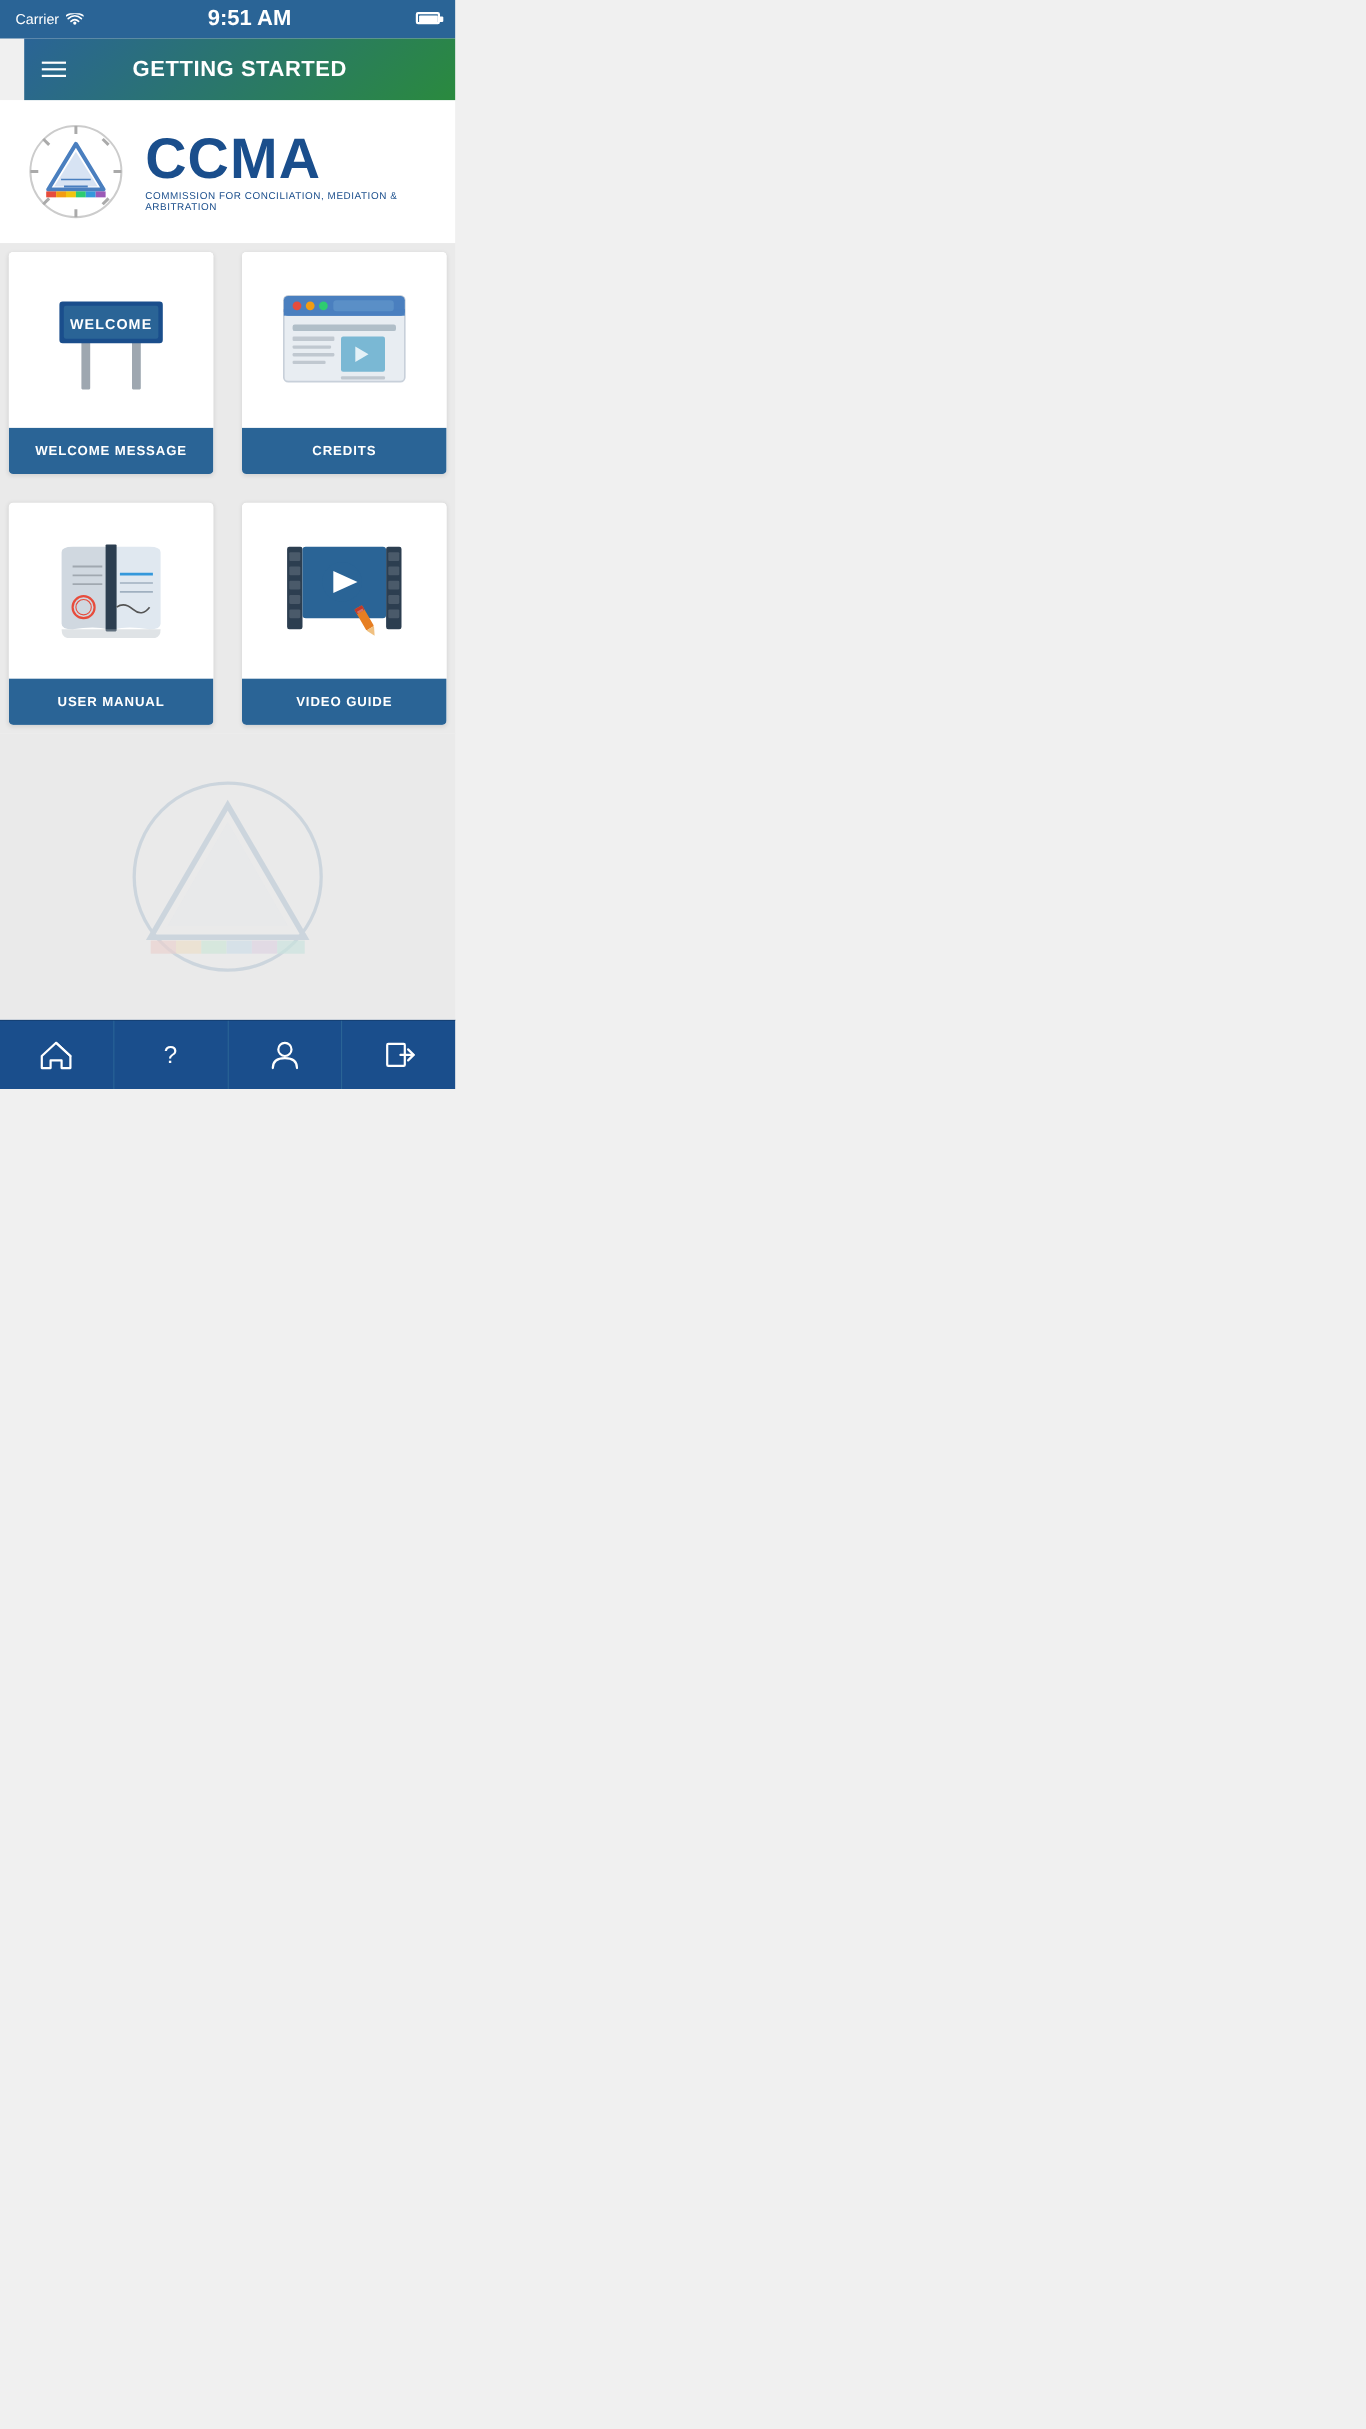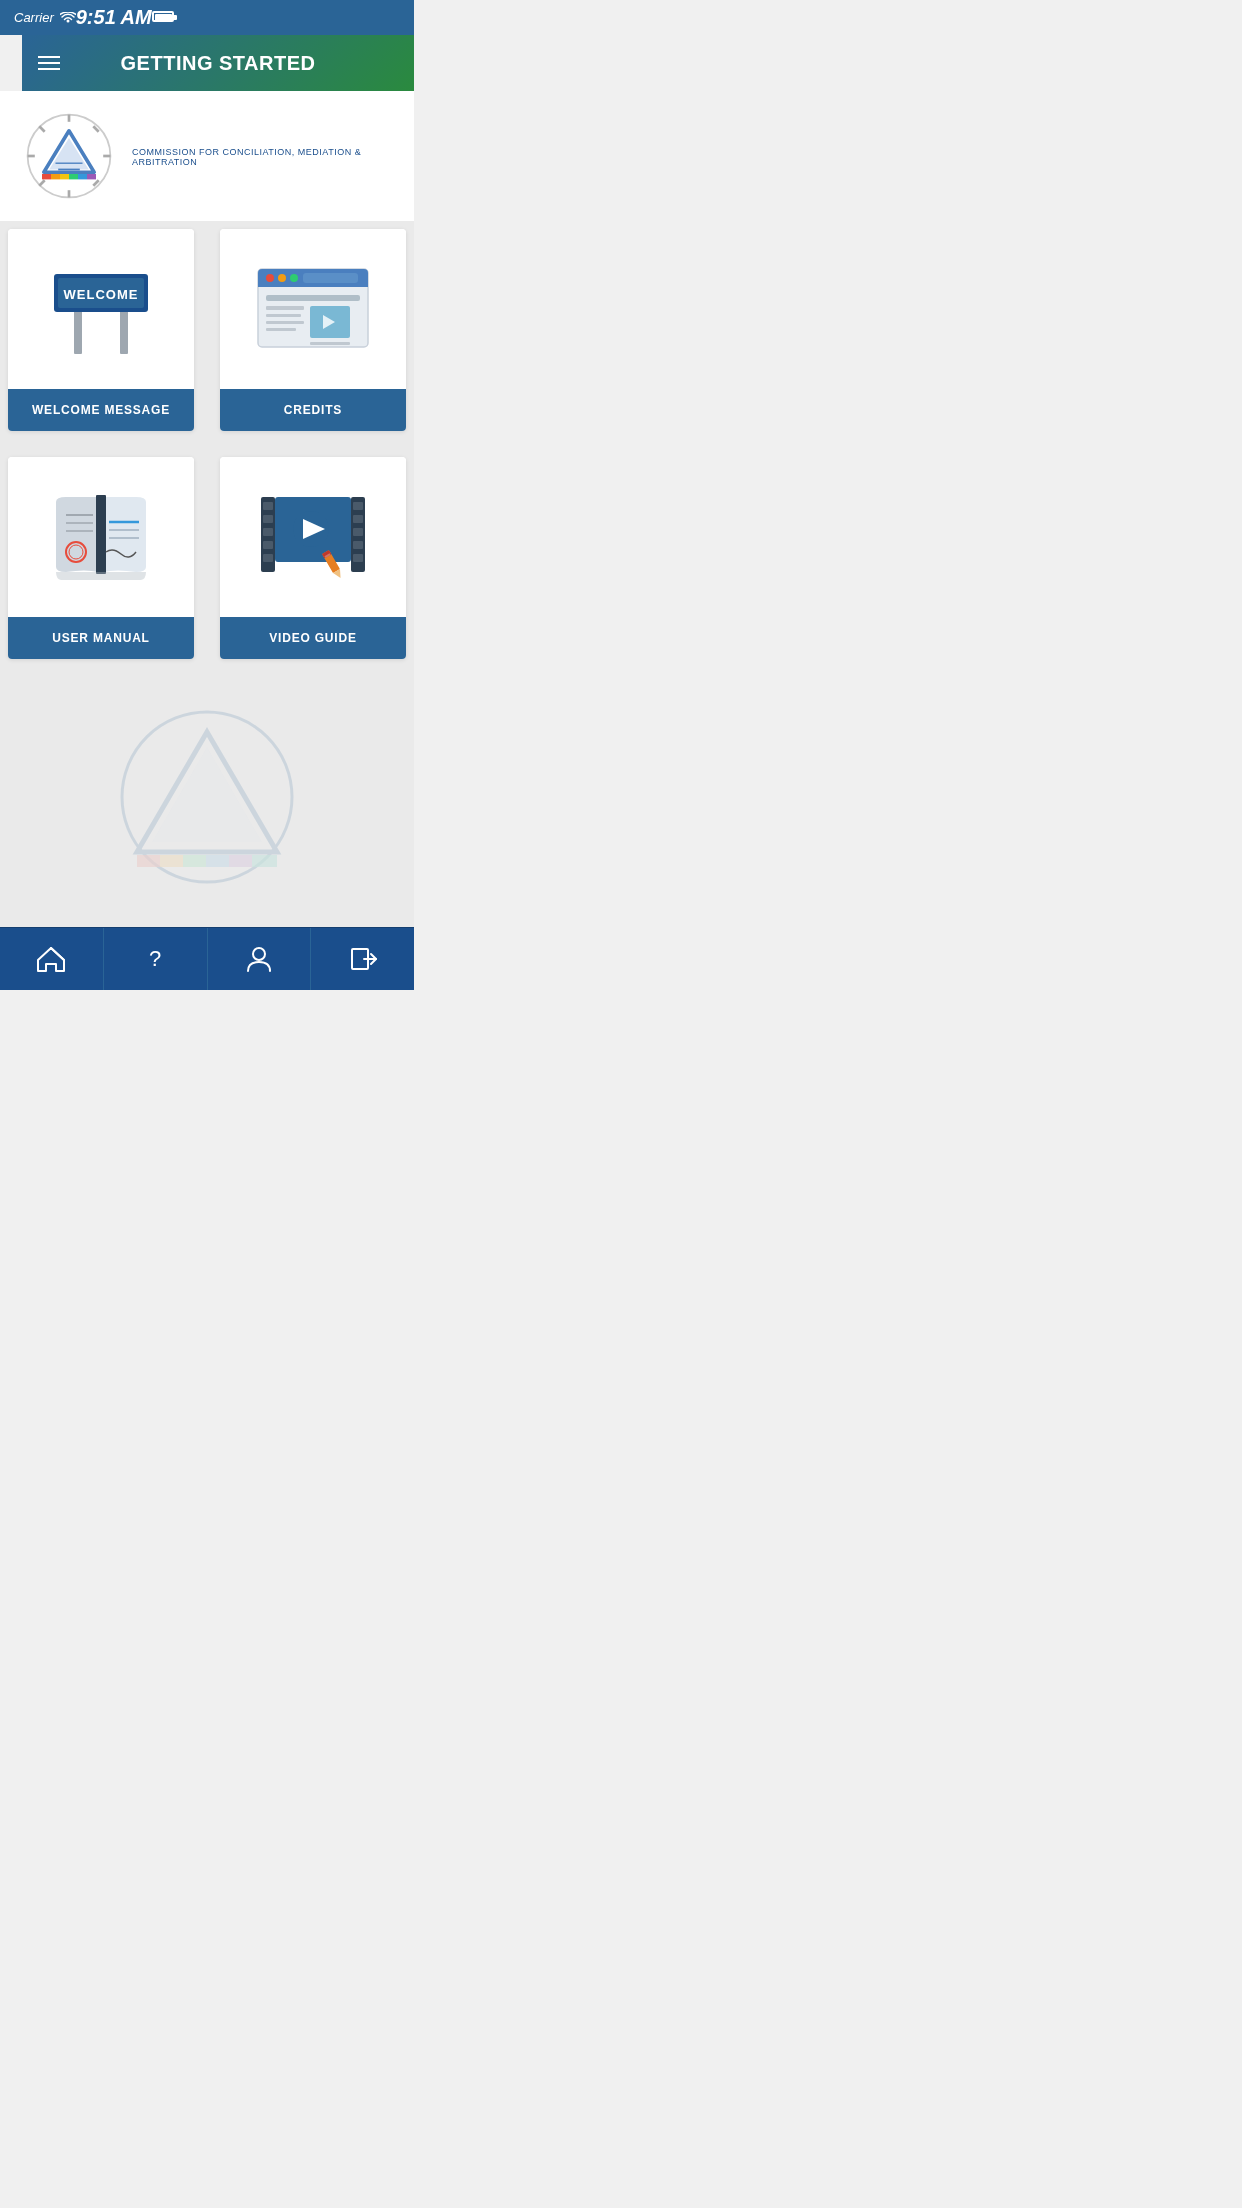--- a/index.html
+++ b/index.html
@@ -10,27 +10,26 @@
       min-height: 736px;
       font-family: 'Helvetica Neue', Arial, sans-serif;
       background: #f0f0f0;
       overflow-x: hidden;
     }
 
     
     .status-bar {
       background: #2a6496;
       display: flex;
-      justify-content: flex-start;
+      justify-content: space-between;
       align-items: center;
       padding: 6px 14px;
       color: white;
       font-size: 13px;
       font-weight: 500;
-      font-style: italic;
     }
     .status-left { display: flex; align-items: center; gap: 6px; }
     .status-center { font-size: 20px; font-weight: 600; }
     .battery-icon {
       width: 22px; height: 11px;
       border: 2px solid white;
       border-radius: 2px;
       position: relative;
       display: inline-block;
     }
@@ -263,20 +262,21 @@
     <rect x="20" y="70" width="60" height="6" rx="2" fill="none"></rect>
     <rect x="20" y="70" width="10" height="6" fill="#e74c3c"></rect>
     <rect x="30" y="70" width="10" height="6" fill="#f39c12"></rect>
     <rect x="40" y="70" width="10" height="6" fill="#f1c40f"></rect>
     <rect x="50" y="70" width="10" height="6" fill="#2ecc71"></rect>
     <rect x="60" y="70" width="10" height="6" fill="#3498db"></rect>
     <rect x="70" y="70" width="10" height="6" fill="#9b59b6"></rect>
   </svg>
 
   <div class="logo-text-area">
+    <div class="ccma-text">CCMA</div>
     <div class="ccma-subtitle">COMMISSION FOR CONCILIATION, MEDIATION &amp; ARBITRATION</div>
   </div>
 </div>
 
 <div class="grid-section">
   <div class="grid">
 
     <div class="grid-card">
       <div class="card-icon-area">
         <svg class="welcome-sign" viewBox="0 0 130 100">

